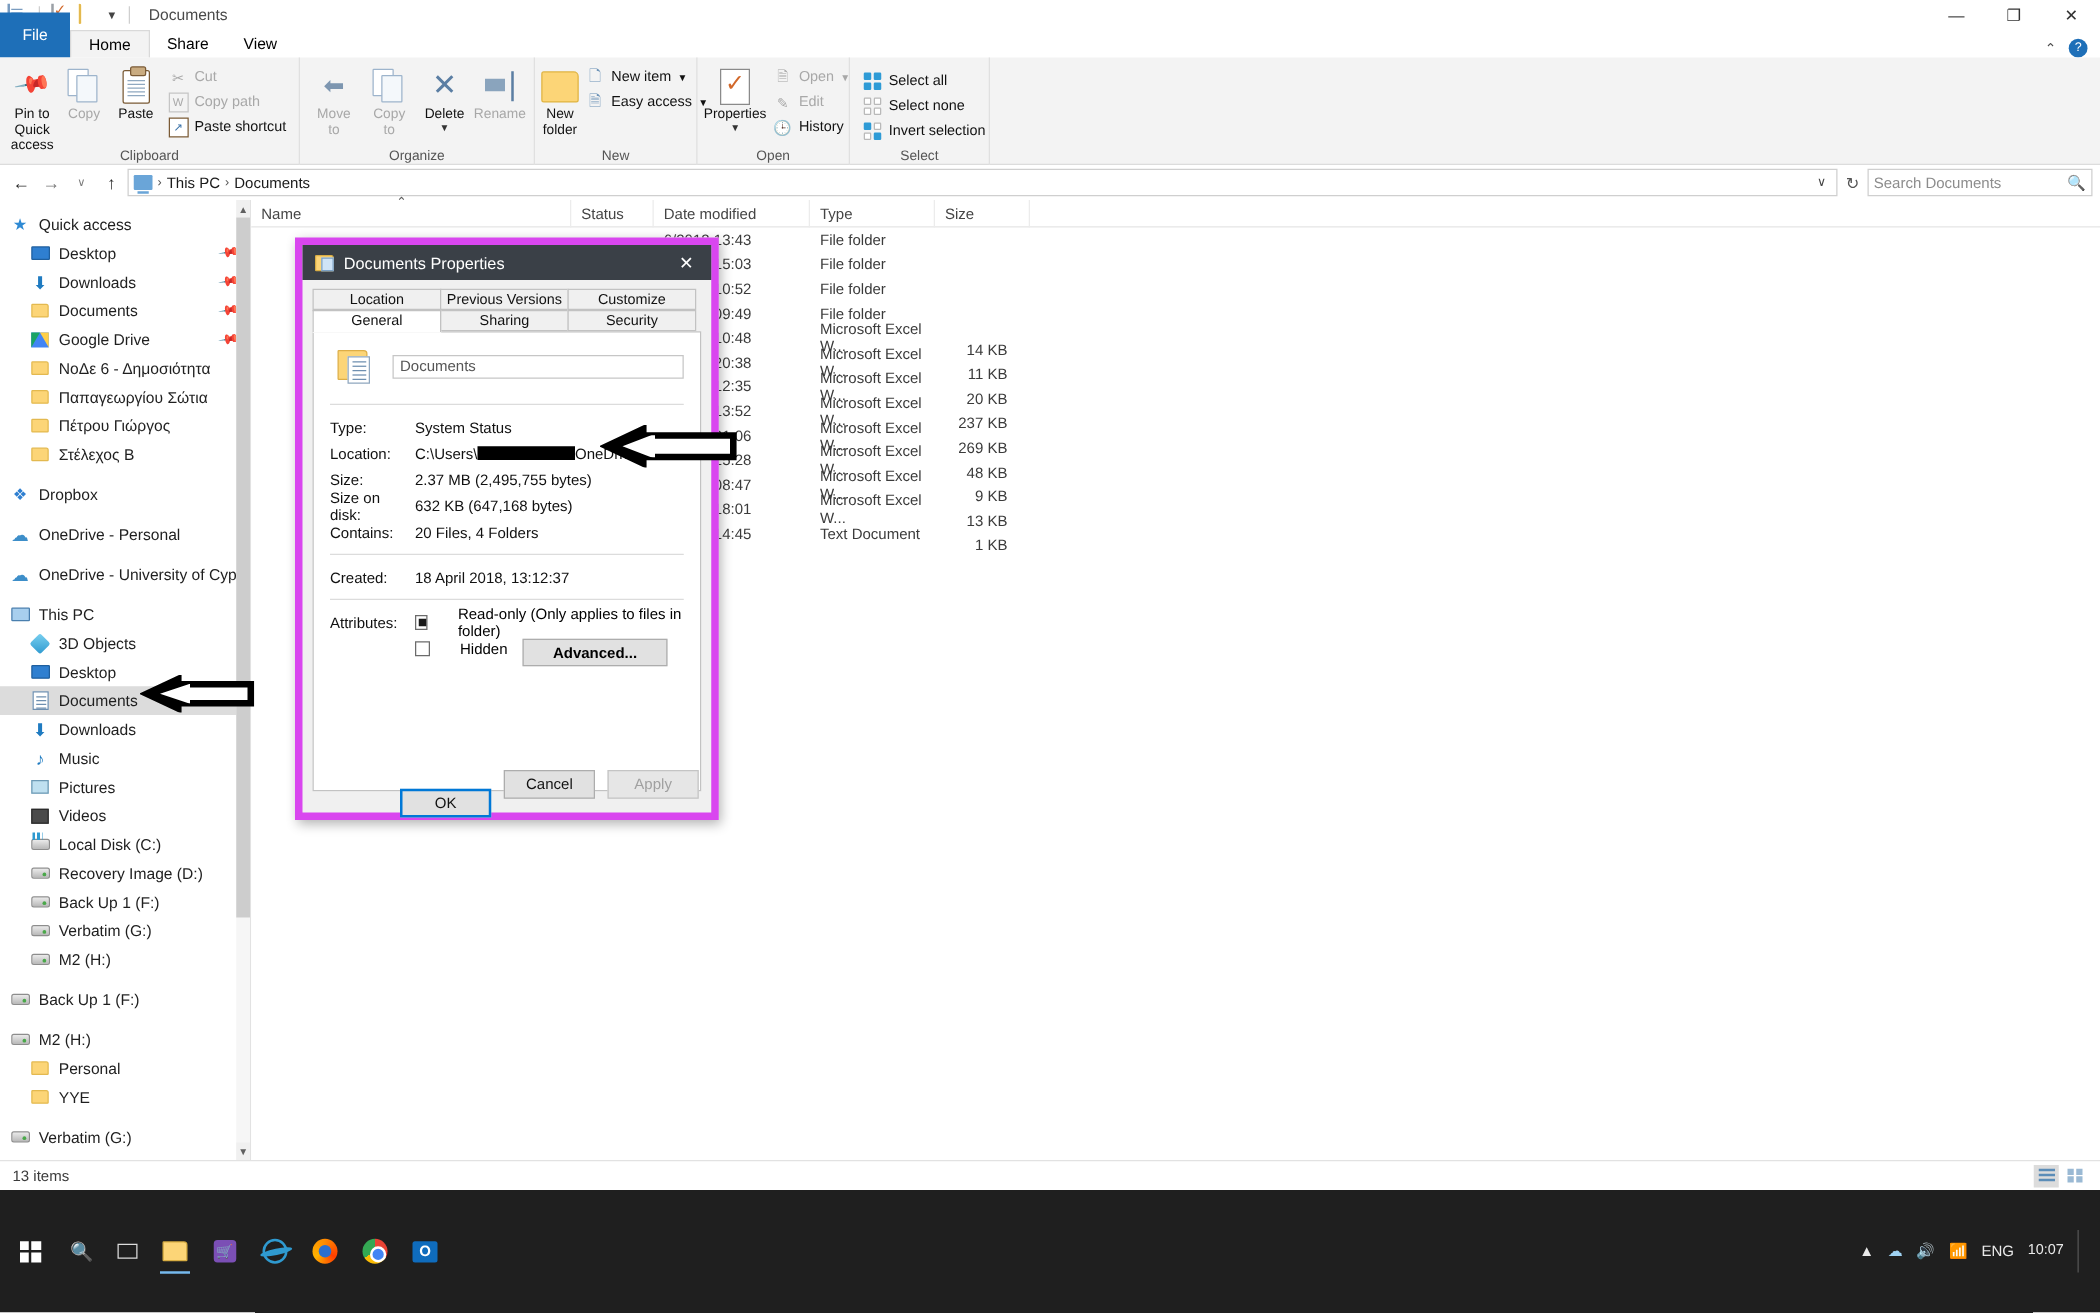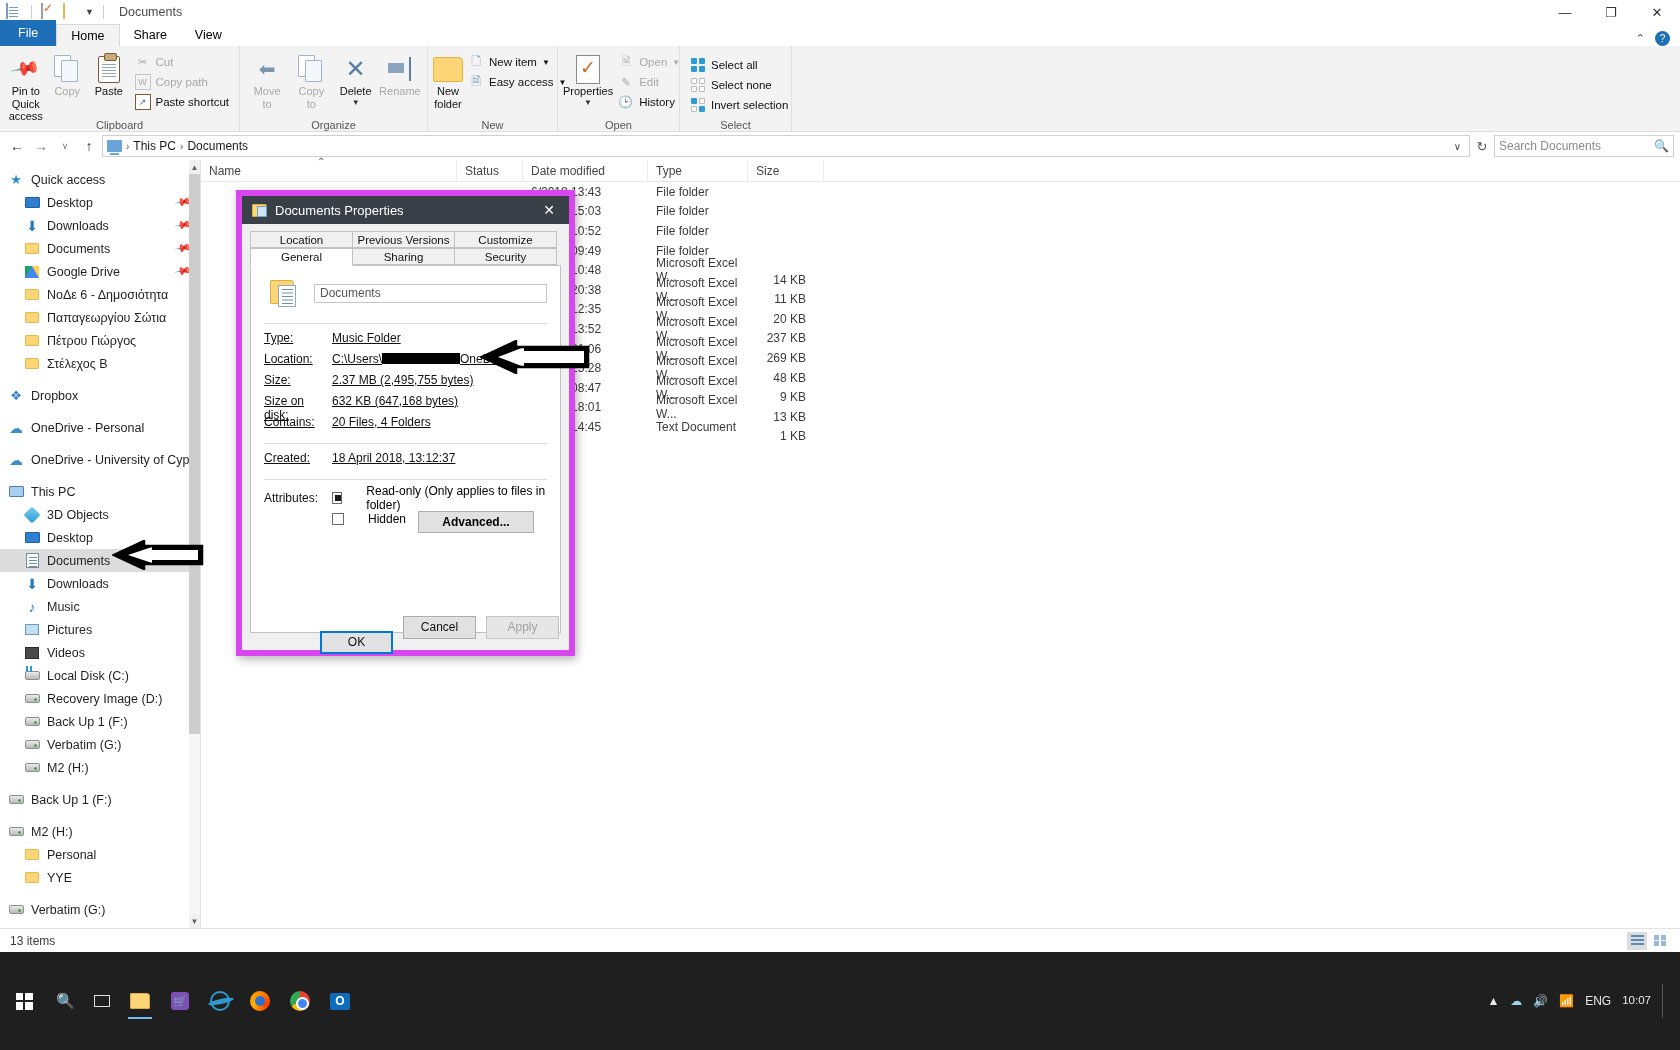--- a/index.html
+++ b/index.html
@@ -34,21 +34,21 @@
   .chk-ico::after { content:"✓"; position:absolute; left:1px; top:-3px; color:#d2682a; font-size:12px; }
   .fold-ico-s { width:15px; height:12px; background:#fcd577; border:1px solid #e3b94f; border-radius:1px 2px 1px 1px; }
   .caret-d { font-size:9px; color:#444; }
 
   
   #tabstrip {
     position:absolute; left:0; top:24px; width:1680px; height:22px;
     background:#ffffff; display:flex; align-items:flex-end;
   }
   .tab { height:22px; padding:0 14px; display:flex; align-items:center; font-size:12.5px; color:#000; }
-  .tab.file { background:#1e6fb8; color:#fff; padding:0 18px; height:26px; }
+  .tab.file { background:#1e6fb8; color:#fff; padding:0 18px; height:36px; }
   .tab.active { background:#f3f3f3; border:1px solid #d9d9d9; border-bottom:none; }
   .ribbon-right { margin-left:auto; display:flex; align-items:center; gap:10px; padding-right:10px; color:#4d4d4d; font-size:11px;}
   .helpcircle { width:15px; height:15px; border-radius:50%; background:#1e6fb8; color:#fff;
      display:flex; align-items:center; justify-content:center; font-size:10px; }
 
   
   #ribbon {
     position:absolute; left:0; top:46px; width:1680px; height:86px;
     background:#f3f3f3; border-bottom:1px solid #dcdcdc; display:flex;
   }
@@ -232,21 +232,21 @@
   .hdrow { display:flex; align-items:center; gap:16px; padding-bottom:8px; }
   .bigdocico { width:28px; height:30px; position:relative; margin-left:6px;}
   .bigdocico .f { position:absolute; left:0; top:2px; width:24px; height:24px; background:#fcd577;
      border:1px solid #ddae47; border-radius:1px 3px 1px 1px;}
   .bigdocico .p { position:absolute; left:8px; top:7px; width:18px; height:22px; background:#fff; border:1px solid #8fa7bf;}
   .bigdocico .p::after{content:"";position:absolute;left:3px;top:3px;width:11px;height:1.3px;background:#6e8fb0;
     box-shadow:0 3.5px 0 #6e8fb0,0 7px 0 #6e8fb0,0 10.5px 0 #6e8fb0,0 14px 0 #6e8fb0;}
   .nameinput { flex:1; height:19px; border:1px solid #c6c6c6; background:#fff; display:flex;
     align-items:center; padding:0 5px; font-size:12px; color:#565656; }
   .hr { height:1px; background:#dcdcdc; margin:7px 0; }
-  .prow { display:flex; height:21px; font-size:12px; color:#111;text-decoration:underline; }
+  .prow { display:flex; align-items:center; height:21px; font-size:12px; color:#111; }
   .plabel { width:68px; color:#111; }
   .pvalue { flex:1; position:relative; }
   .redact { display:inline-block; width:78px; height:11px; background:#000; vertical-align:-1px; }
   .attrrow { display:flex; align-items:flex-start; font-size:12px; }
   .cbline { display:flex; align-items:center; gap:24px; height:21px; }
   .cbox { width:12px; height:12px; border:1px solid #6b6b6b; background:#fff; position:relative; }
   .cbox.partial::after { content:""; position:absolute; left:2px; top:2px; width:6px; height:6px; background:#1a1a1a; }
   .advbtn { position:absolute; right:13px; top:0; width:116px; height:22px; background:#e1e1e1;
     border:1px solid #adadad; display:flex; align-items:center; justify-content:center; font-size:12px;font-weight:bold;}
   #dlg-buttons { position:absolute; left:0; bottom:0; width:100%; height:46px; display:flex;
@@ -893,21 +893,21 @@
         <span class="bigdocico">
             <span class="f"></span>
             <span class="p"></span>
           </span>
         <span class="nameinput">Documents</span>
       </div>
       <div class="hr"></div>
 
       <div class="prow">
         <span class="plabel">Type:</span>
-        <span class="pvalue">Music Folder</span>
+        <span class="pvalue">System Status</span>
       </div>
 
       <div class="prow">
         <span class="plabel">Location:</span>
         <span class="pvalue">
           <span>C:\Users\</span><span class="redact"></span><span>OneDrive</span>
         </span>
       </div>
 
       <div class="prow">

